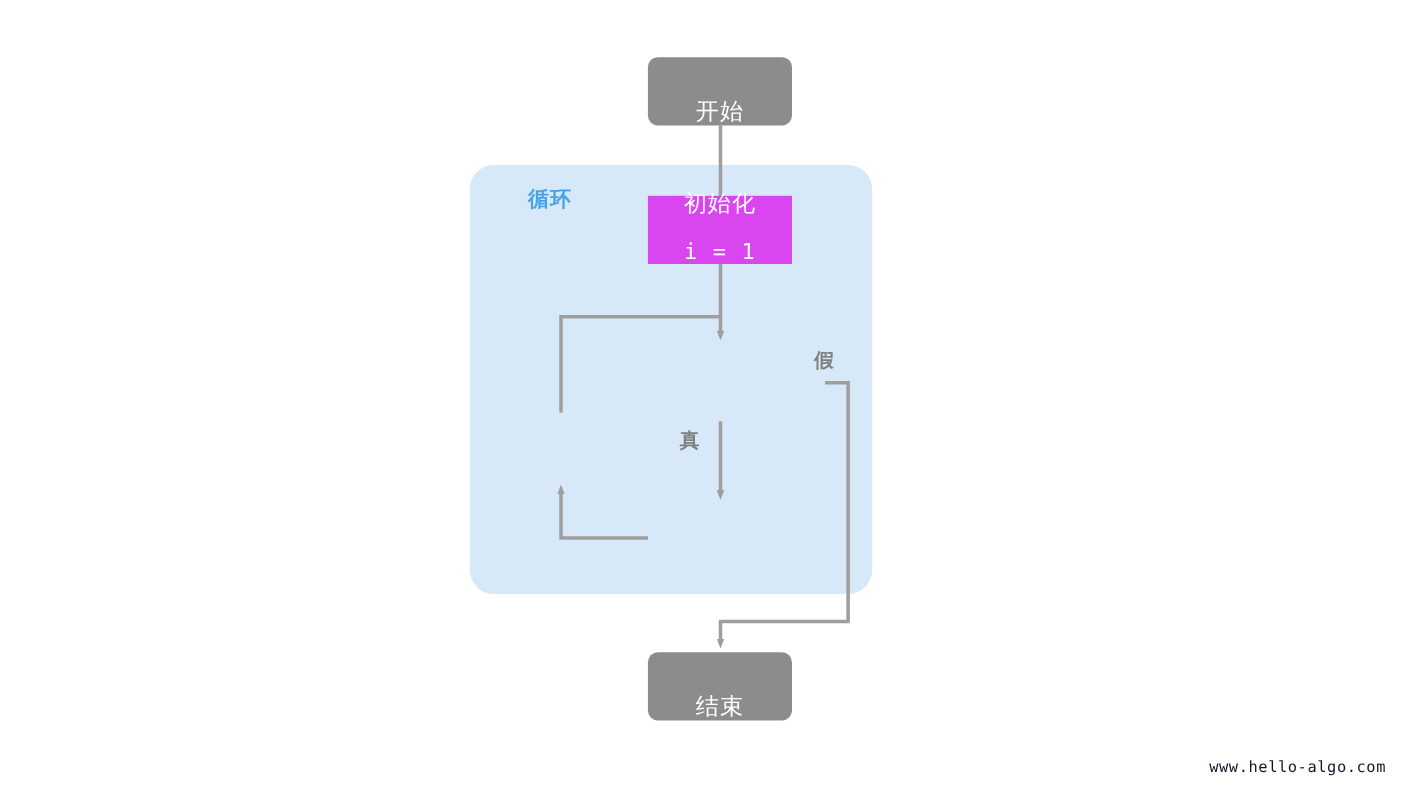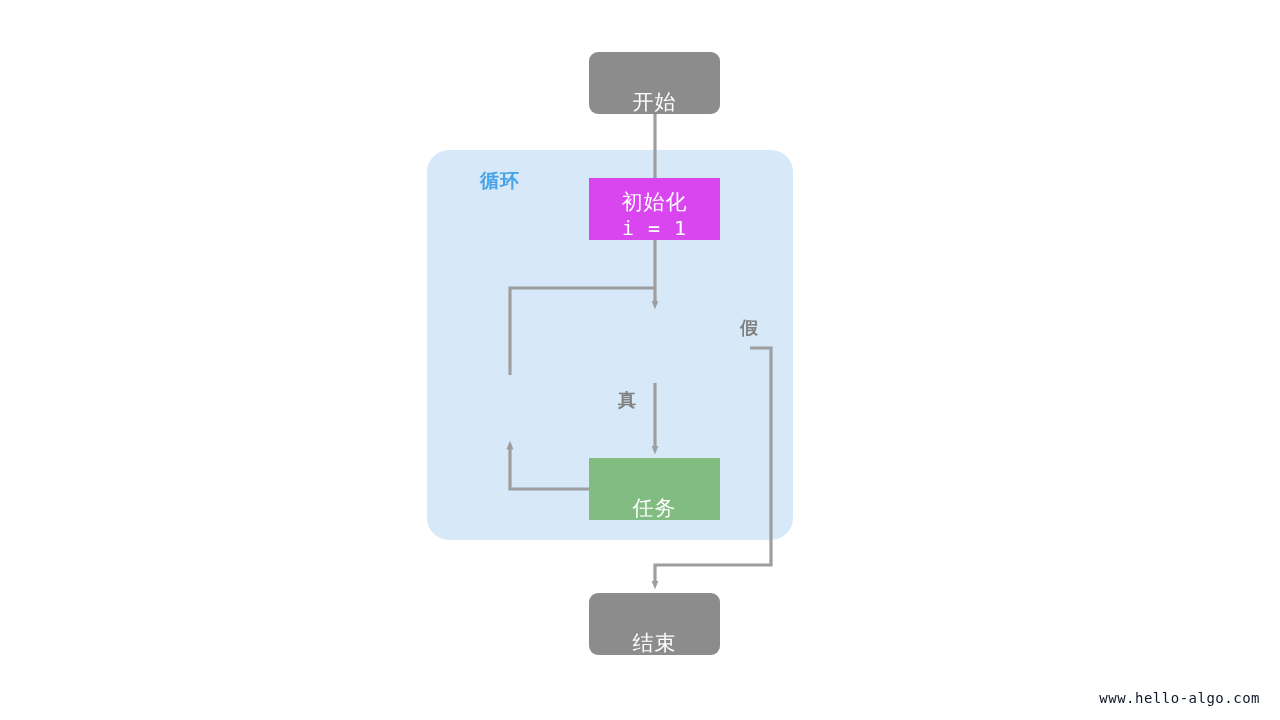--- a/index.html
+++ b/index.html
@@ -65,21 +65,21 @@
   }
   .node .cn {
     font-family: "Liberation Sans", "DejaVu Sans", sans-serif;
     font-size: 21px;
     letter-spacing: 1px;
   }
   .node .code {
     font-family: "DejaVu Sans Mono", "Liberation Mono", monospace;
     font-size: 20px;
     letter-spacing: 1px;
-    margin-top: 3px;
+    margin-top: 19px;
   }
 
   
   .terminal {
     background: #8c8c8c;
     border-radius: 9px;
   }
   #node-start { left: 589px; top: 52px; width: 131px; height: 62px; }
   #node-end   { left: 589px; top: 593px; width: 131px; height: 62px; }
 
@@ -171,23 +171,20 @@
   <div class="node terminal" id="node-start">
     <span class="cn">开始</span>
   </div>
 
   <div class="node process-blue" id="node-init">
     <span class="cn">初始化</span>
     <span class="code">i = 1</span>
   </div>
 
 
-  <div class="node process-green" id="node-task">
-    <span class="cn">任务</span>
-  </div>
 
 
   <div class="node terminal" id="node-end">
     <span class="cn">结束</span>
   </div>
 
   <div class="edge-label" id="label-true">真</div>
   <div class="edge-label" id="label-false">假</div>
 
   <div class="watermark">www.hello-algo.com</div>

